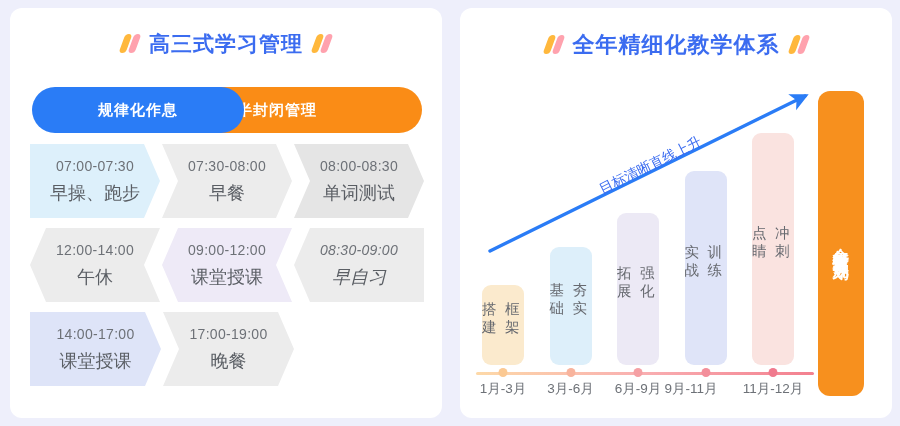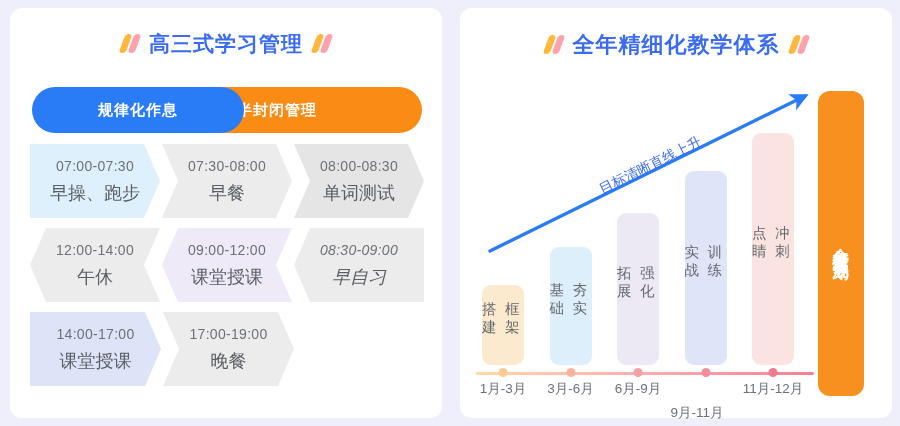--- a/index.html
+++ b/index.html
@@ -254,21 +254,21 @@
             <div class="axis-dot" style="left: 94.5px; background: rgb(248, 180, 157);"></div>
             <div class="axis-dot" style="left: 162px; background: rgb(245, 160, 164);"></div>
             <div class="axis-dot" style="left: 229.5px; background: rgb(243, 143, 155);"></div>
             <div class="axis-dot" style="left: 297px; background: rgb(240, 122, 142);"></div>
           </div>
       </div>
       <div class="axis-labels" id="axis-labels">
           <div class="axis-label" style="left: 27px;">1月-3月</div>
           <div class="axis-label" style="left: 94.5px;">3月-6月</div>
           <div class="axis-label" style="left: 162px;">6月-9月</div>
-          <div class="axis-label" style="left: 221px; margin-top: 24px;">9月-11月</div>
+          <div class="axis-label" style="left: 215px;">9月-11月</div>
           <div class="axis-label" style="left: 297px;">11月-12月</div>
         </div>
 
       <div class="vpanel">
         <span class="vpanel-text">全年针对性复习规划</span>
       </div>
     </div>
   </div>
 </div>
 

